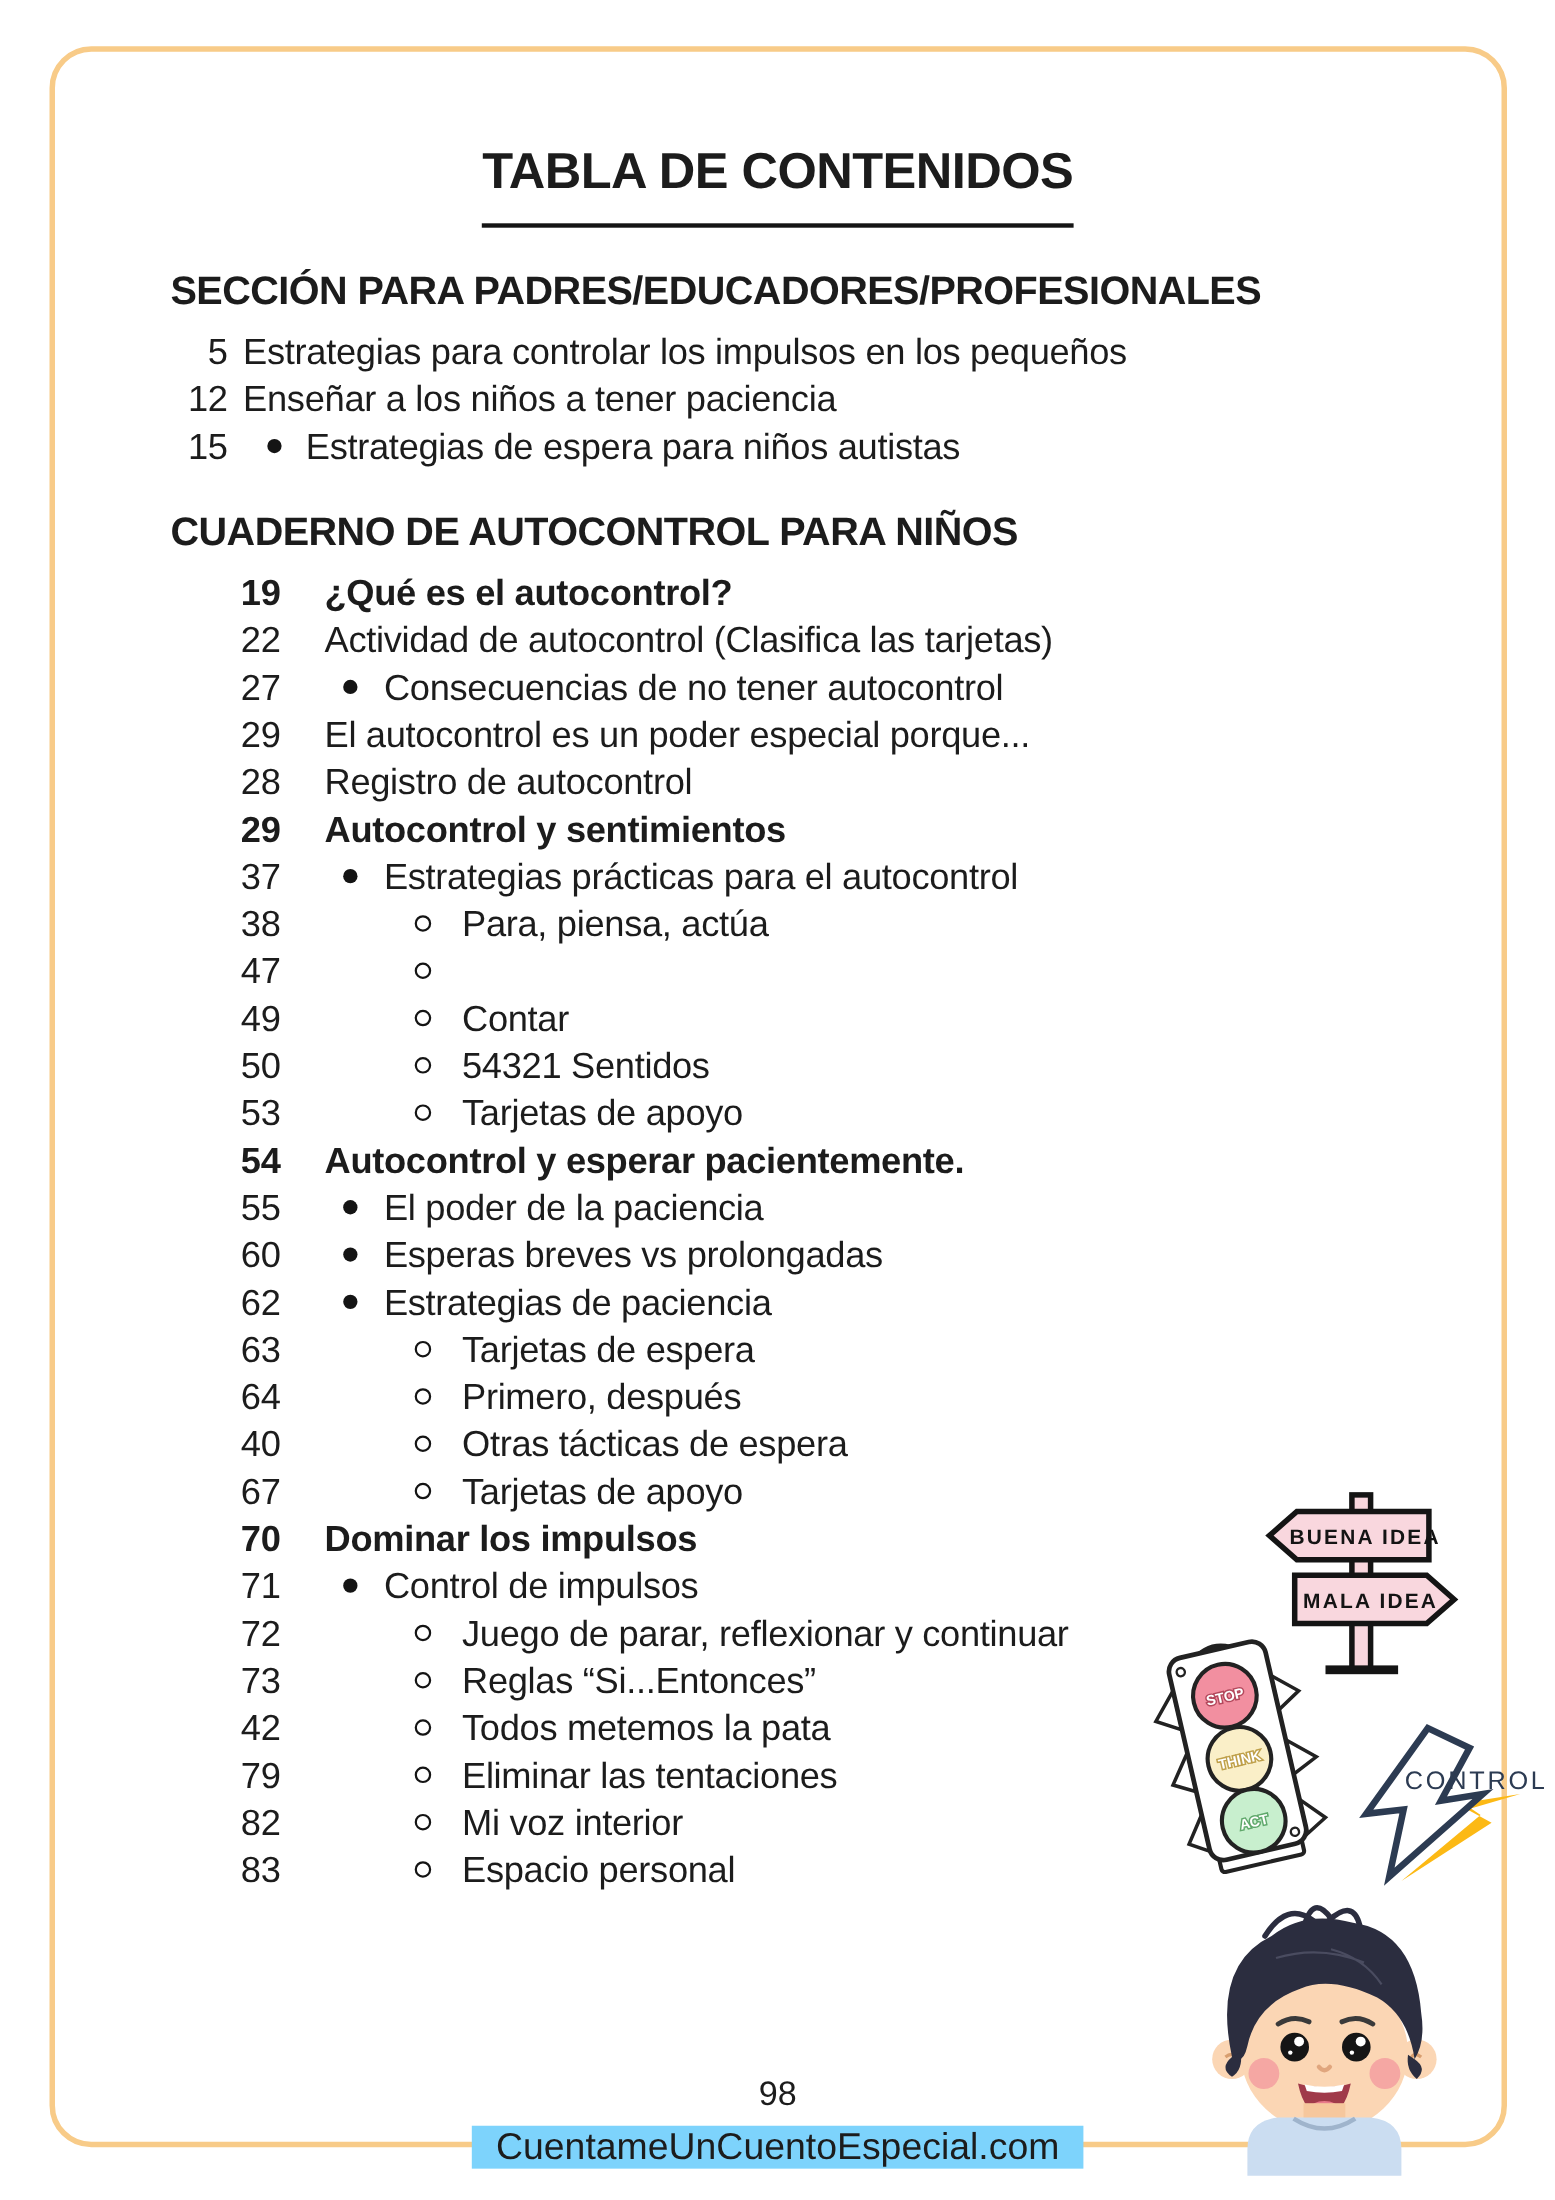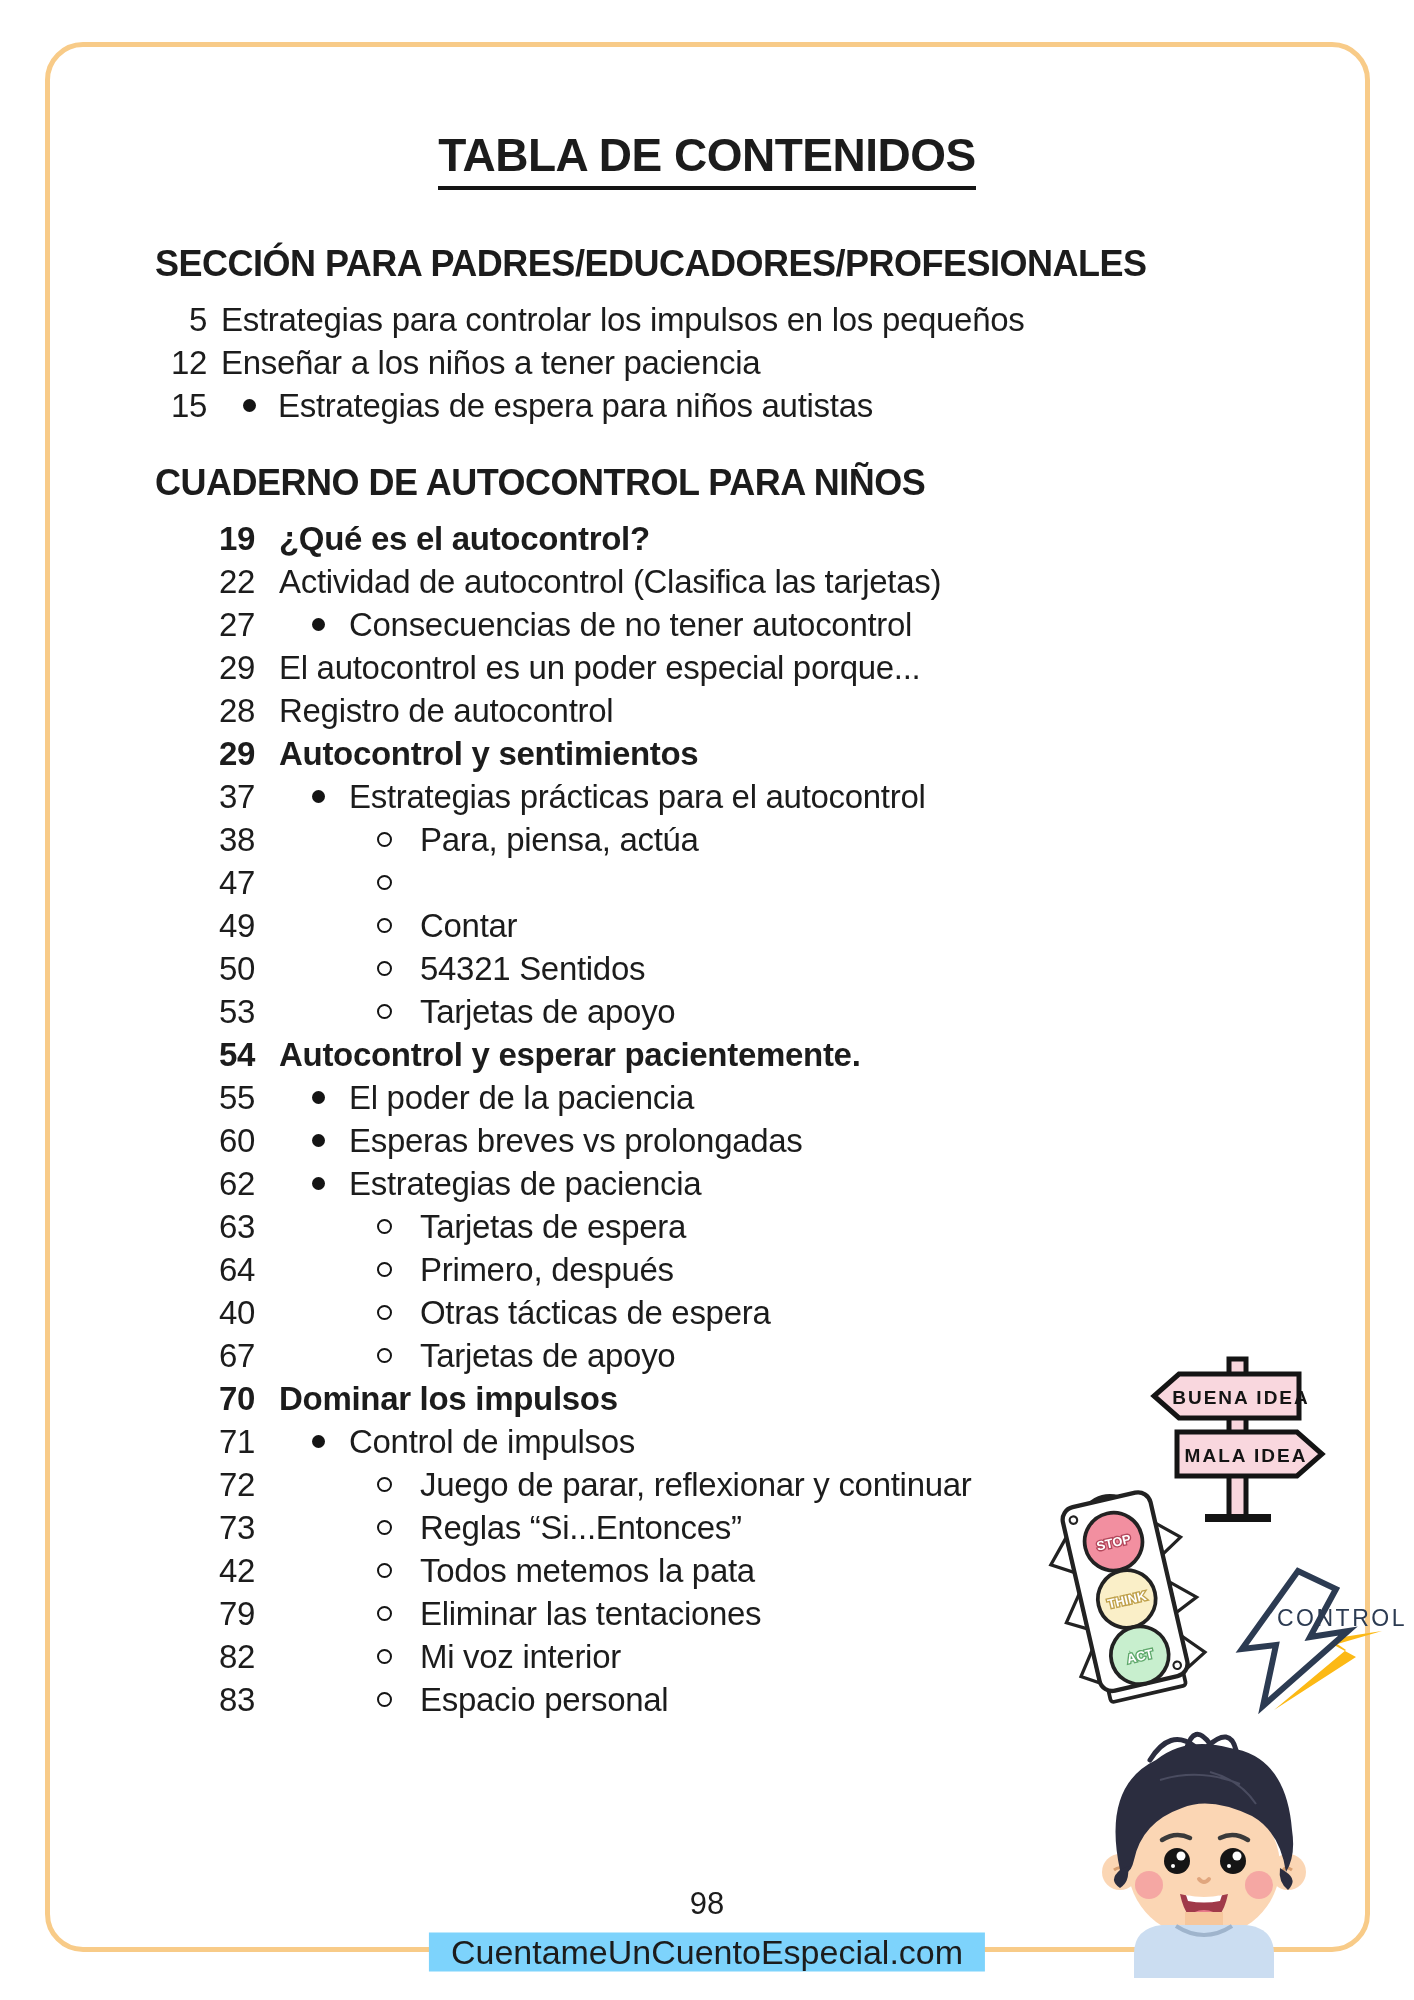--- a/index.html
+++ b/index.html
@@ -11,35 +11,35 @@
   .border-frame{
     position:absolute;left:45px;top:42px;width:1325px;height:1910px;
     border:5px solid #F8CB88;border-radius:38px;box-sizing:border-box;
     z-index:1;background:transparent;
   }
   .content{position:absolute;left:0;top:0;width:1414px;height:2000px;z-index:2;}
   .title{
     position:absolute;top:128px;left:0;width:100%;text-align:center;
     font-size:46px;font-weight:bold;letter-spacing:-0.5px;margin:0;
   }
-  .title span{border-bottom:4px solid #151515;padding-bottom:5px;}
+  .title span{border-bottom:4px solid #151515;padding-bottom:22px;}
   .toc{position:absolute;top:242px;left:155px;width:1140px;}
   .sec-h{
     font-size:36px;font-weight:bold;letter-spacing:-0.5px;
     margin:0 0 12px 0;line-height:44px;
   }
   .sec-list{margin:0 0 34px 0;}
   .row{display:flex;align-items:center;height:43px;font-size:33px;letter-spacing:-0.3px;}
   .row .num{flex:none;width:100px;text-align:right;}
   .row.s1 .num{width:52px;}
   .b1{flex:none;width:13px;height:13px;border-radius:50%;background:#141414;margin-left:57px;}
   .s1 .b1{margin-left:36px;}
   .b2{flex:none;width:15px;height:15px;border-radius:50%;border:2.5px solid #141414;
       box-sizing:border-box;margin-left:122px;}
-  .l0 .txt{margin-left:24px;}
+  .l0 .txt{margin-left:40px;}
   .s1.l0 .txt{margin-left:14px;}
   .l1 .txt{margin-left:24px;}
   .s1.l1 .txt{margin-left:22px;}
   .l2 .txt{margin-left:28px;}
   .row.bold{font-weight:bold;}
   .pageno{position:absolute;top:1886px;left:0;width:100%;text-align:center;font-size:31px;z-index:2;}
   .site{
     position:absolute;top:1952px;left:707px;transform:translate(-50%,-50%);
     background:#7dd3fc;padding:0 22px;font-size:34px;z-index:3;white-space:nowrap;
   }

